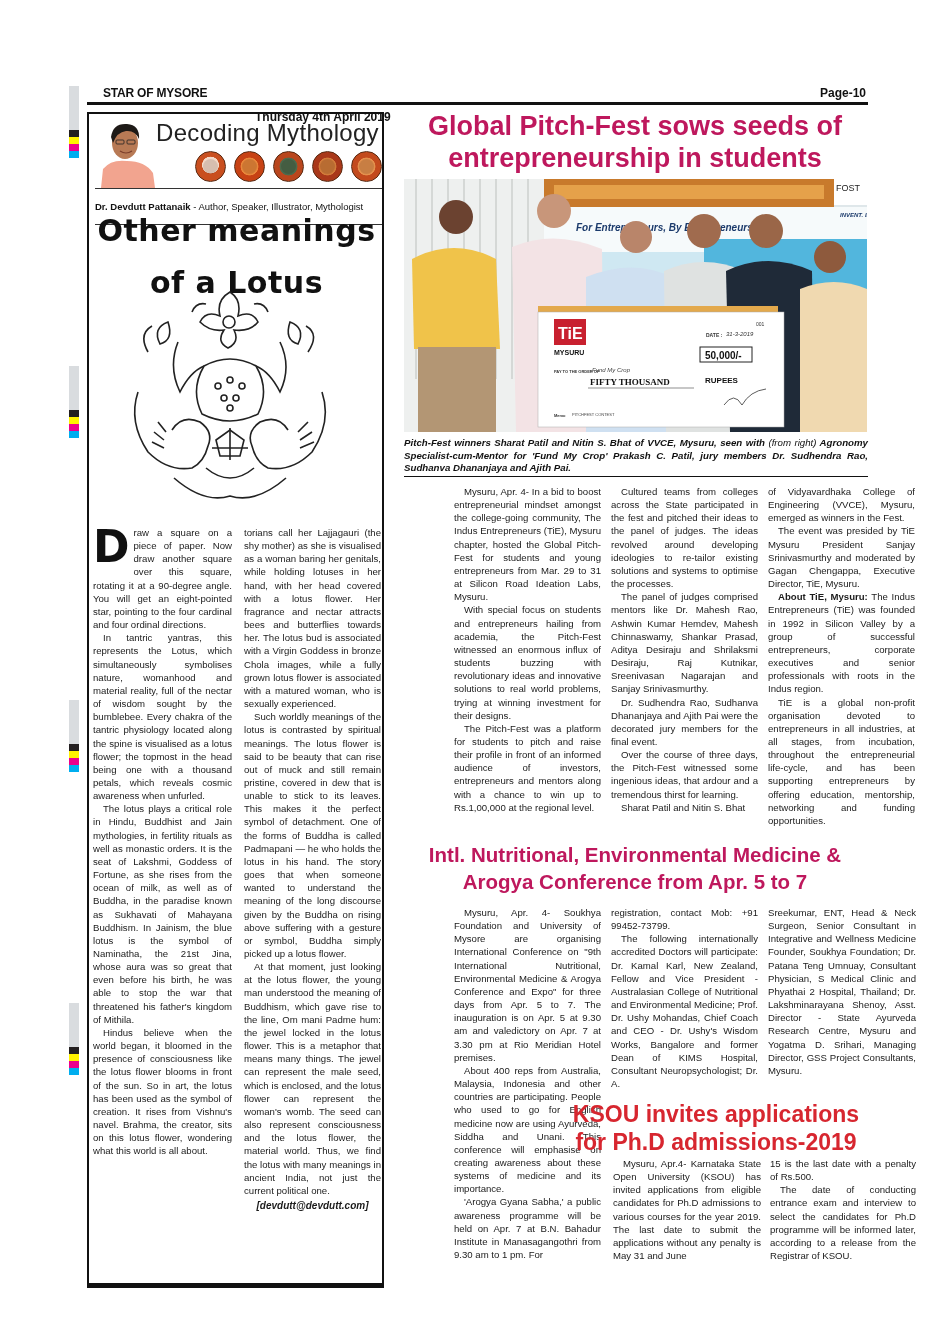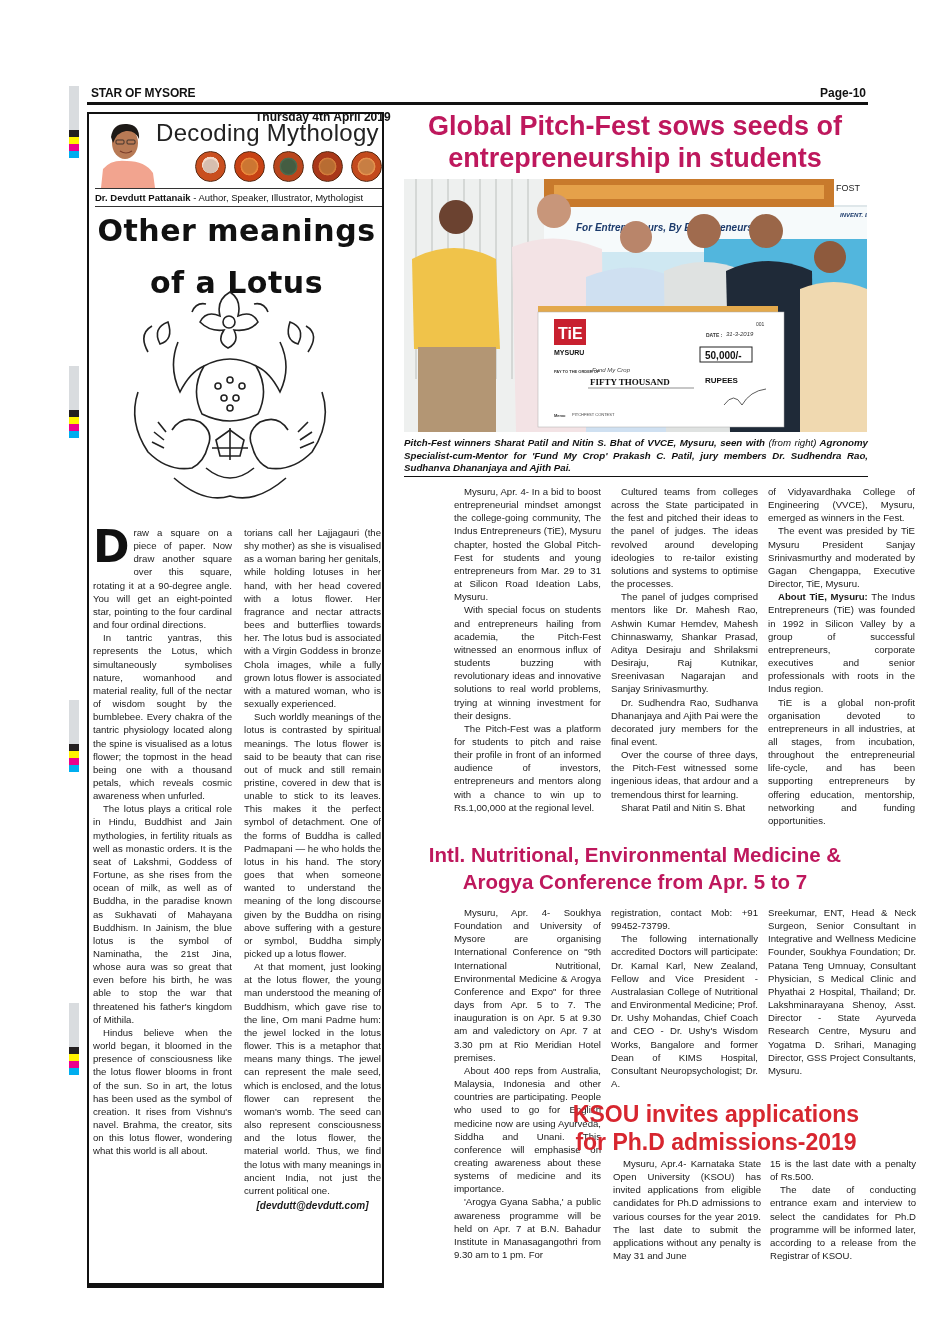--- a/index.html
+++ b/index.html
@@ -8,35 +8,35 @@
   
   .regbar { position:absolute; left:69px; width:10px; }
   .regbar .g { height:44px; background:#d9dcdf; }
   .regbar .k { height:7px; background:#231f20; }
   .regbar .y { height:7px; background:#fff200; }
   .regbar .m { height:7px; background:#ec008c; }
   .regbar .c { height:7px; background:#00aeef; }
 
   
   .masthead { position:absolute; left:87px; top:86px; width:781px; height:16px; font-size:12px; font-weight:bold; font-stretch:condensed; }
-  .masthead .paper { position:absolute; left:4px; top:0; letter-spacing:-0.2px; }
+  .masthead .paper { position:absolute; left:16px; top:0; letter-spacing:-0.2px; }
   .masthead .date { position:absolute; left:168px; top:0;margin-top:24px; }
   .masthead .page { position:absolute; right:2px; top:0; }
   .mast-rule { position:absolute; left:87px; top:102px; width:781px; height:3px; background:#111; }
 
   
   .leftbox { position:absolute; left:87px; top:112px; width:297px; height:1176px; border:2px solid #111; border-bottom:5px solid #111; box-sizing:border-box; }
 
   .col-header { position:absolute; left:95px; top:115px; width:285px; height:88px; }
   .author-photo { position:absolute; left:4px; top:2px; width:58px; height:71px; }
   .col-title { position:absolute; left:60px; top:4px; width:225px; text-align:center; font-family:Liberation Sans, sans-serif; font-size:24px; color:#222; letter-spacing:0.3px; }
   .faces { position:absolute; left:100px; top:36px; display:flex; gap:8px; }
   .face { width:31px; height:31px; border-radius:50%; border:1px solid #5a2a12; box-sizing:border-box; position:relative; overflow:hidden; }
   .face::after { content:""; position:absolute; left:7px; top:7px; width:15px; height:15px; border-radius:50%; background:rgba(0,0,0,0.12); }
-  .author-line { position:absolute; left:95px; top:188px; width:287px; font-size:9.5px; border-top:1.2px solid #333; border-bottom:1.2px solid #333; padding:3px 0; white-space:nowrap; }
+  .author-line { position:absolute; left:95px; top:188px; width:287px; font-size:9.5px; border-top:1.2px solid #333; border-bottom:1.2px solid #333; padding:12px 0; white-space:nowrap; }
   .author-line b { font-weight:bold; }
 
   .lotus-title { position:absolute; left:90px; top:205px; width:293px; text-align:center; font-family:"DejaVu Sans", sans-serif; font-weight:bold; font-size:30px; line-height:52px; letter-spacing:0.5px; }
 
   .lotus-art { position:absolute; left:108px; top:282px; width:245px; height:232px; }
 
   .body-text { font-size:9.6px; line-height:13.15px; text-align:justify; color:#1b1b1b; }
   .body-text p { margin:0; text-indent:10px; }
   .body-text p.noindent { text-indent:0; }
   .lcol1 { position:absolute; left:93px; top:526px; width:139px; }

